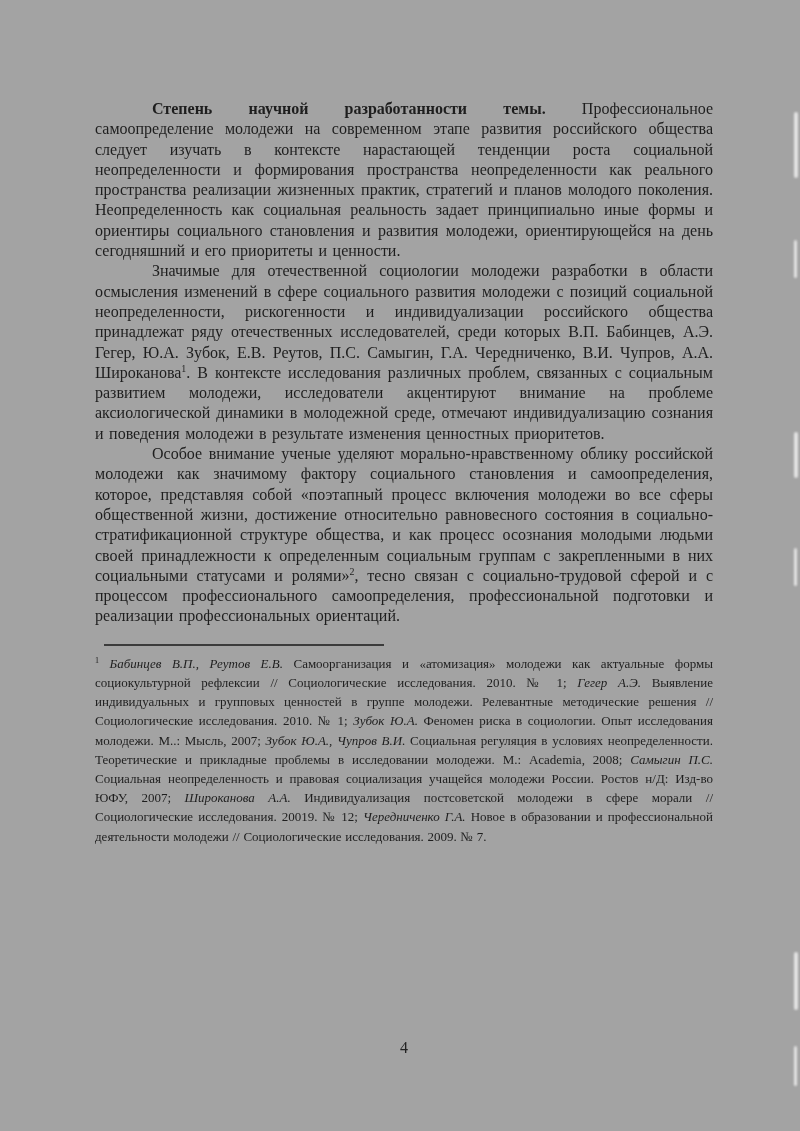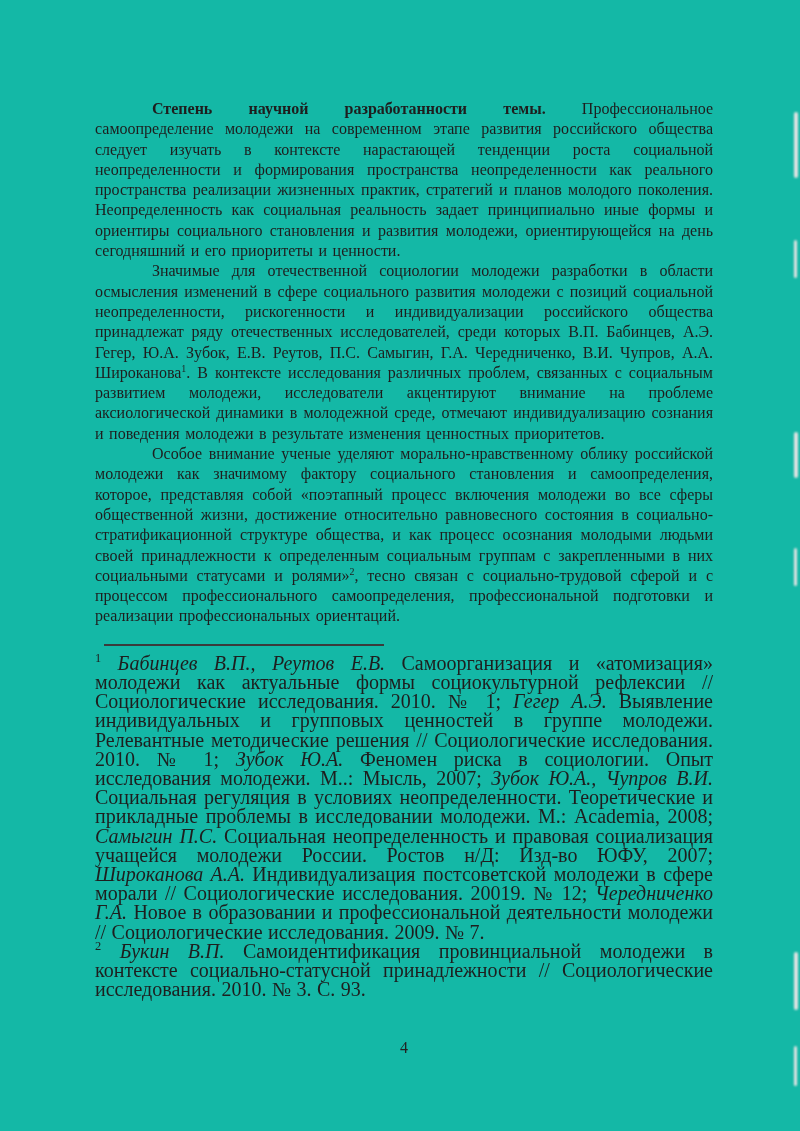--- a/index.html
+++ b/index.html
@@ -4,21 +4,21 @@
 <style>
   html, body {
     margin: 0;
     padding: 0;
     background: #ffffff;
   }
   .page {
     position: relative;
     width: 800px;
     height: 1131px;
-    background: #14b8a6;
+    background: #a3a3a3;
     overflow: hidden;
     font-family: "Liberation Serif", "DejaVu Serif", serif;
     color: #1e1e1e;
   }
   .content {
     position: absolute;
     left: 95px;
     top: 99px;
     width: 618px;
   }
@@ -37,21 +37,21 @@
     vertical-align: super;
   }
   .footnote-sep {
     width: 280px;
     height: 0;
     border-top: 2px solid #3b3b3b;
     margin: 17px 0 8px 9px;
   }
   .footnotes p {
     margin: 0;
-    font-size: 20px;
+    font-size: 13px;
     line-height: 19.2px;
     text-align: justify;
     word-spacing: 0.5px;
   }
   .footnotes .italic { font-style: italic; }
   .page-number {
     position: absolute;
     left: 95px;
     top: 1039px;
     width: 618px;
@@ -83,21 +83,20 @@
     <div class="body-text">
       <p><span class="bold">Степень научной разработанности темы.</span><span> Профессиональное самоопределение молодежи на современном этапе развития российского общества следует изучать в контексте нарастающей тенденции роста социальной неопределенности и формирования пространства неопределенности как реального пространства реализации жизненных практик, стратегий и планов молодого поколения. Неопределенность как социальная реальность задает принципиально иные формы и ориентиры социального становления и развития молодежи, ориентирующейся на день сегодняшний и его приоритеты и ценности.</span></p>
       <p><span>Значимые для отечественной социологии молодежи разработки в области осмысления изменений в сфере социального развития молодежи с позиций социальной неопределенности, рискогенности и индивидуализации российского общества принадлежат ряду отечественных исследователей, среди которых В.П. Бабинцев, А.Э. Гегер, Ю.А. Зубок, Е.В. Реутов, П.С. Самыгин, Г.А. Чередниченко, В.И. Чупров, А.А. Широканова</span><sup>1</sup><span>. В контексте исследования различных проблем, связанных с социальным развитием молодежи, исследователи акцентируют внимание на проблеме аксиологической динамики в молодежной среде, отмечают индивидуализацию сознания и поведения молодежи в результате изменения ценностных приоритетов.</span></p>
       <p><span>Особое внимание ученые уделяют морально-нравственному облику российской молодежи как значимому фактору социального становления и самоопределения, которое, представляя собой «поэтапный процесс включения молодежи во все сферы общественной жизни, достижение относительно равновесного состояния в социально-стратификационной структуре общества, и как процесс осознания молодыми людьми своей принадлежности к определенным социальным группам с закрепленными в них социальными статусами и ролями»</span><sup>2</sup><span>, тесно связан с социально-трудовой сферой и с процессом профессионального самоопределения, профессиональной подготовки и реализации профессиональных ориентаций.</span></p>
     </div>
 
     <div class="footnote-sep"></div>
 
     <div class="footnotes">
       <p><sup>1</sup><span class="italic"> Бабинцев В.П., Реутов Е.В.</span><span> Самоорганизация и «атомизация» молодежи как актуальные формы социокультурной рефлексии // Социологические исследования. 2010. № 1; </span><span class="italic">Гегер А.Э.</span><span> Выявление индивидуальных и групповых ценностей в группе молодежи. Релевантные методические решения // Социологические исследования. 2010. № 1; </span><span class="italic">Зубок Ю.А.</span><span> Феномен риска в социологии. Опыт исследования молодежи. М..: Мысль, 2007; </span><span class="italic">Зубок Ю.А., Чупров В.И.</span><span> Социальная регуляция в условиях неопределенности. Теоретические и прикладные проблемы в исследовании молодежи. М.: Academia, 2008; </span><span class="italic">Самыгин П.С.</span><span> Социальная неопределенность и правовая социализация учащейся молодежи России. Ростов н/Д: Изд-во ЮФУ, 2007; </span><span class="italic">Широканова А.А.</span><span> Индивидуализация постсоветской молодежи в сфере морали // Социологические исследования. 20019. № 12; </span><span class="italic">Чередниченко Г.А.</span><span> Новое в образовании и профессиональной деятельности молодежи // Социологические исследования. 2009. № 7.</span></p>
-      <p><sup>2</sup><span class="italic"> Букин В.П.</span><span> Самоидентификация провинциальной молодежи в контексте социально-статусной принадлежности // Социологические исследования. 2010. № 3. С. 93.</span></p>
     </div>
 
   </div>
 
   <div class="page-number">4</div>
 
   <div class="artifact a1"></div>
   <div class="artifact a2"></div>
   <div class="artifact a3"></div>
   <div class="artifact a4"></div>

